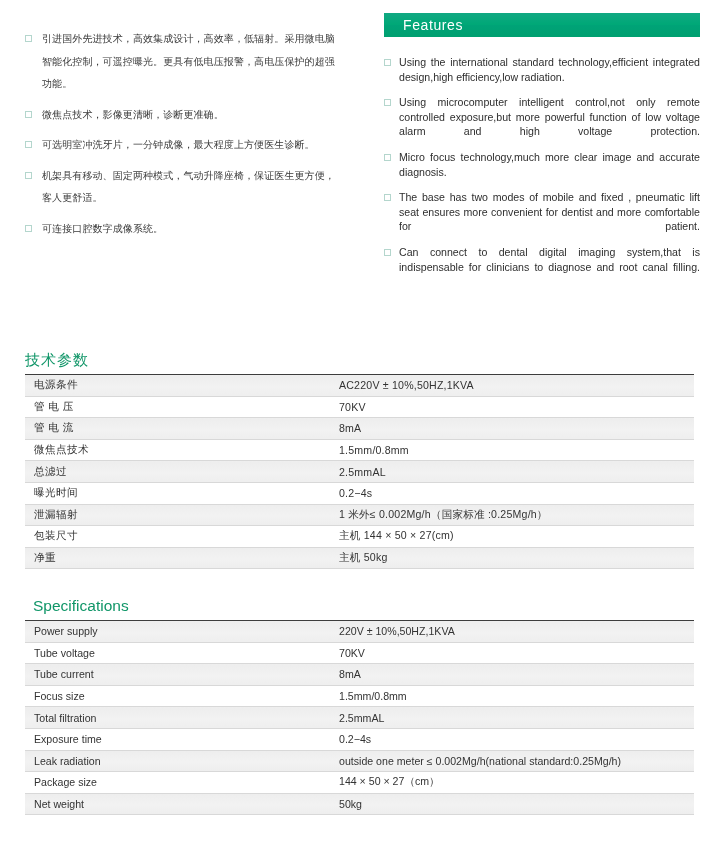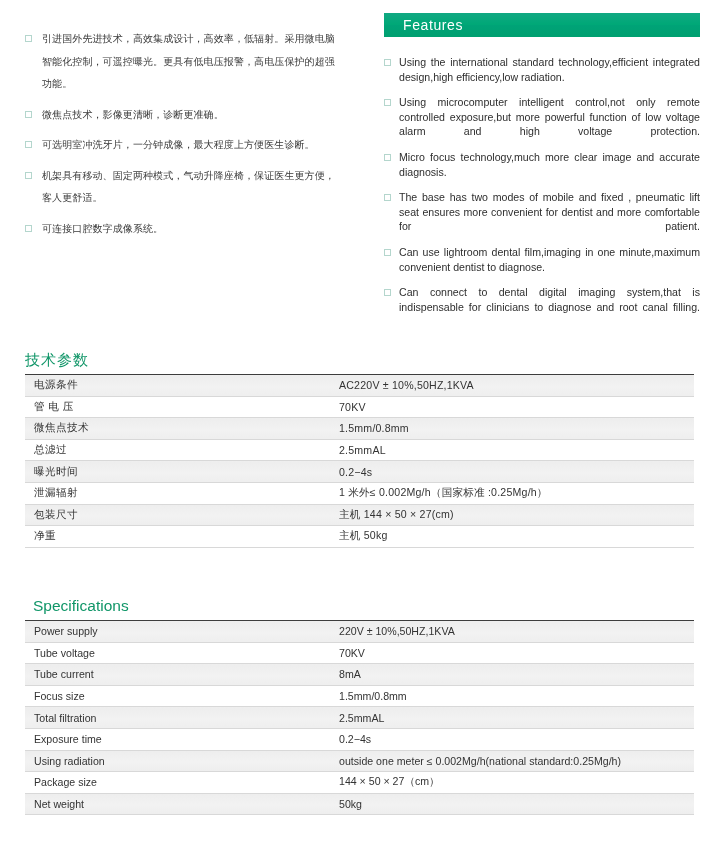--- a/index.html
+++ b/index.html
@@ -189,21 +189,20 @@
       <li class="just-stretch">
         <span class="box"></span>
         <span>Micro focus technology,much more clear image and accurate diagnosis.</span>
       </li>
       <li class="just-stretch">
         <span class="box"></span>
         <span>The base has two modes of mobile and fixed , pneumatic lift seat ensures more convenient for dentist and more comfortable for patient.</span>
       </li>
       <li>
         <span class="box"></span>
-        <span>Can use lightroom dental film,imaging in one minute,maximum convenient dentist to diagnose.</span>
       </li>
       <li class="just-stretch">
         <span class="box"></span>
         <span>Can connect to dental digital imaging system,that is indispensable for clinicians to diagnose and root canal filling.</span>
       </li>
     </ul>
   </div>
 
 </div>
 
@@ -213,20 +212,24 @@
     <tbody>
       <tr>
         <td class="k">电源条件</td>
         <td class="v">AC220V ± 10%,50HZ,1KVA</td>
       </tr>
       <tr>
         <td class="k">管 电 压</td>
         <td class="v">70KV</td>
       </tr>
       <tr>
+        <td class="k">管 电 流</td>
+        <td class="v">8mA</td>
+      </tr>
+      <tr>
         <td class="k">微焦点技术</td>
         <td class="v">1.5mm/0.8mm</td>
       </tr>
       <tr>
         <td class="k">总滤过</td>
         <td class="v">2.5mmAL</td>
       </tr>
       <tr>
         <td class="k">曝光时间</td>
         <td class="v">0.2−4s</td>
@@ -269,21 +272,21 @@
       </tr>
       <tr>
         <td class="k">Total filtration</td>
         <td class="v">2.5mmAL</td>
       </tr>
       <tr>
         <td class="k">Exposure time</td>
         <td class="v">0.2−4s</td>
       </tr>
       <tr>
-        <td class="k">Using radiation</td>
+        <td class="k">Leak radiation</td>
         <td class="v">outside one meter ≤ 0.002Mg/h(national standard:0.25Mg/h)</td>
       </tr>
       <tr>
         <td class="k">Package size</td>
         <td class="v">144 × 50 × 27（cm）</td>
       </tr>
       <tr>
         <td class="k">Net weight</td>
         <td class="v">50kg</td>
       </tr>

